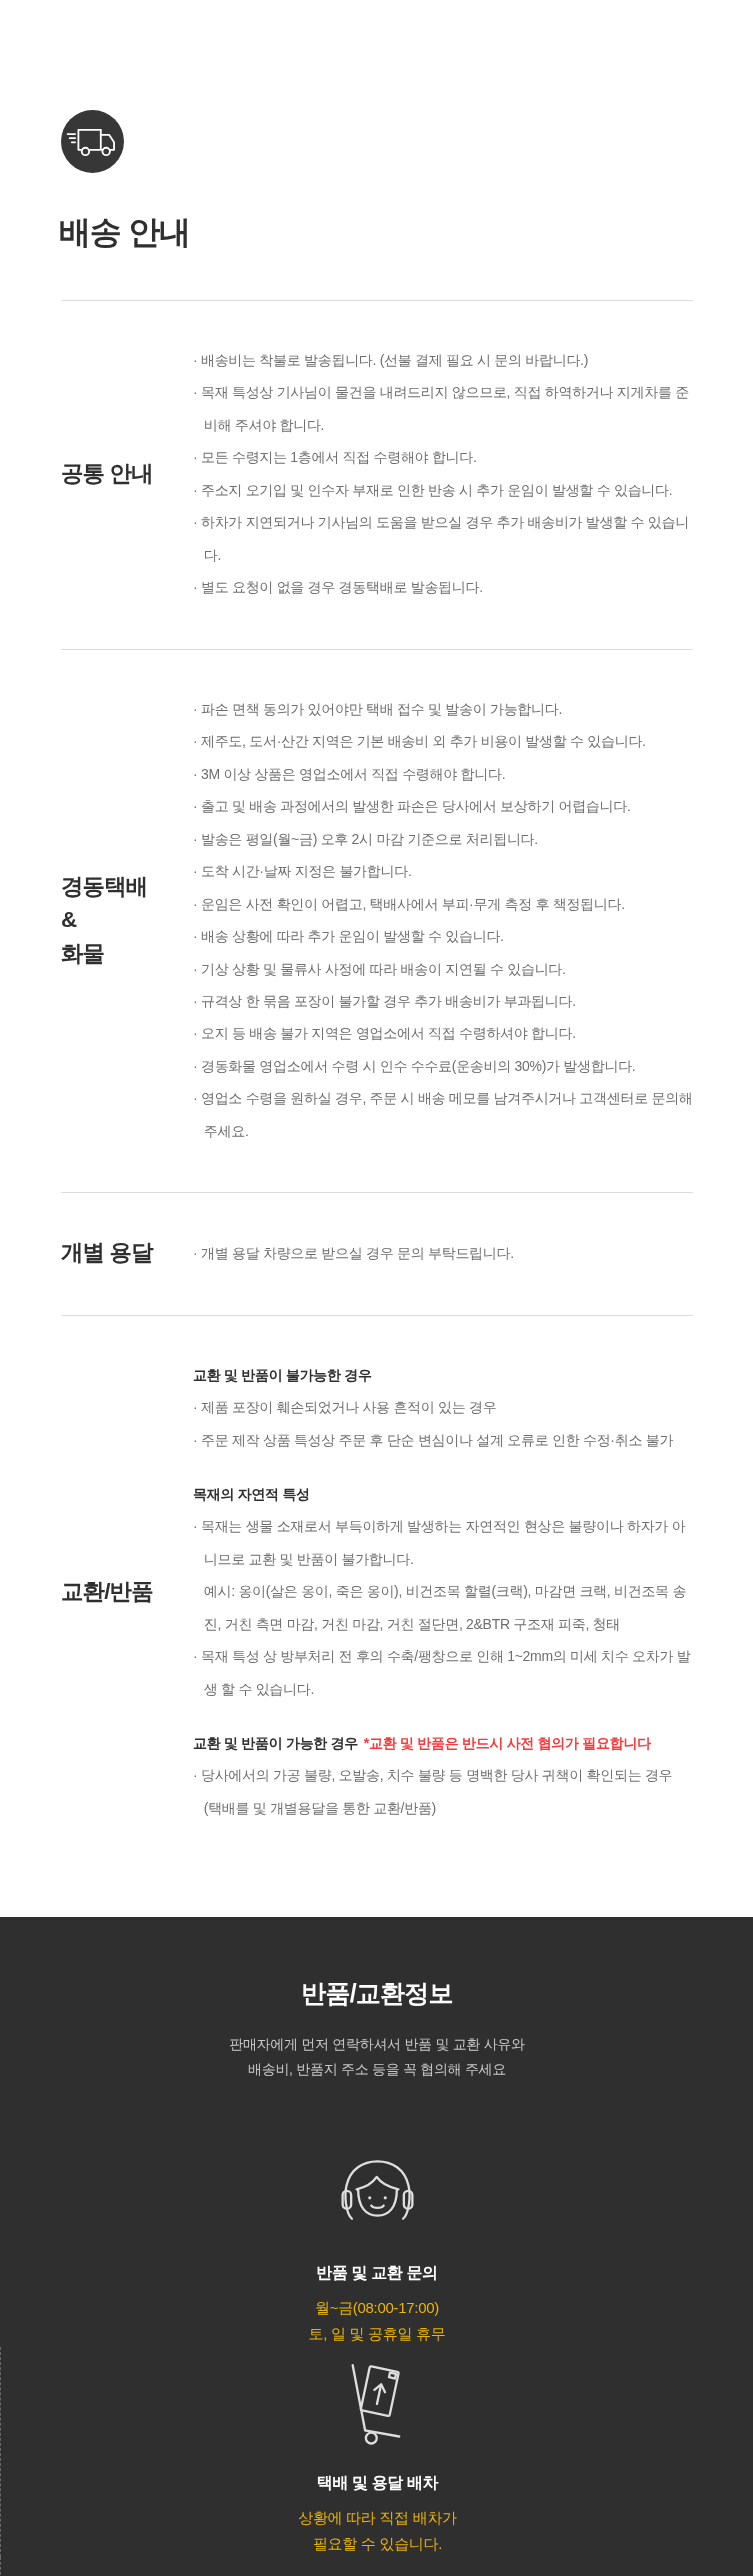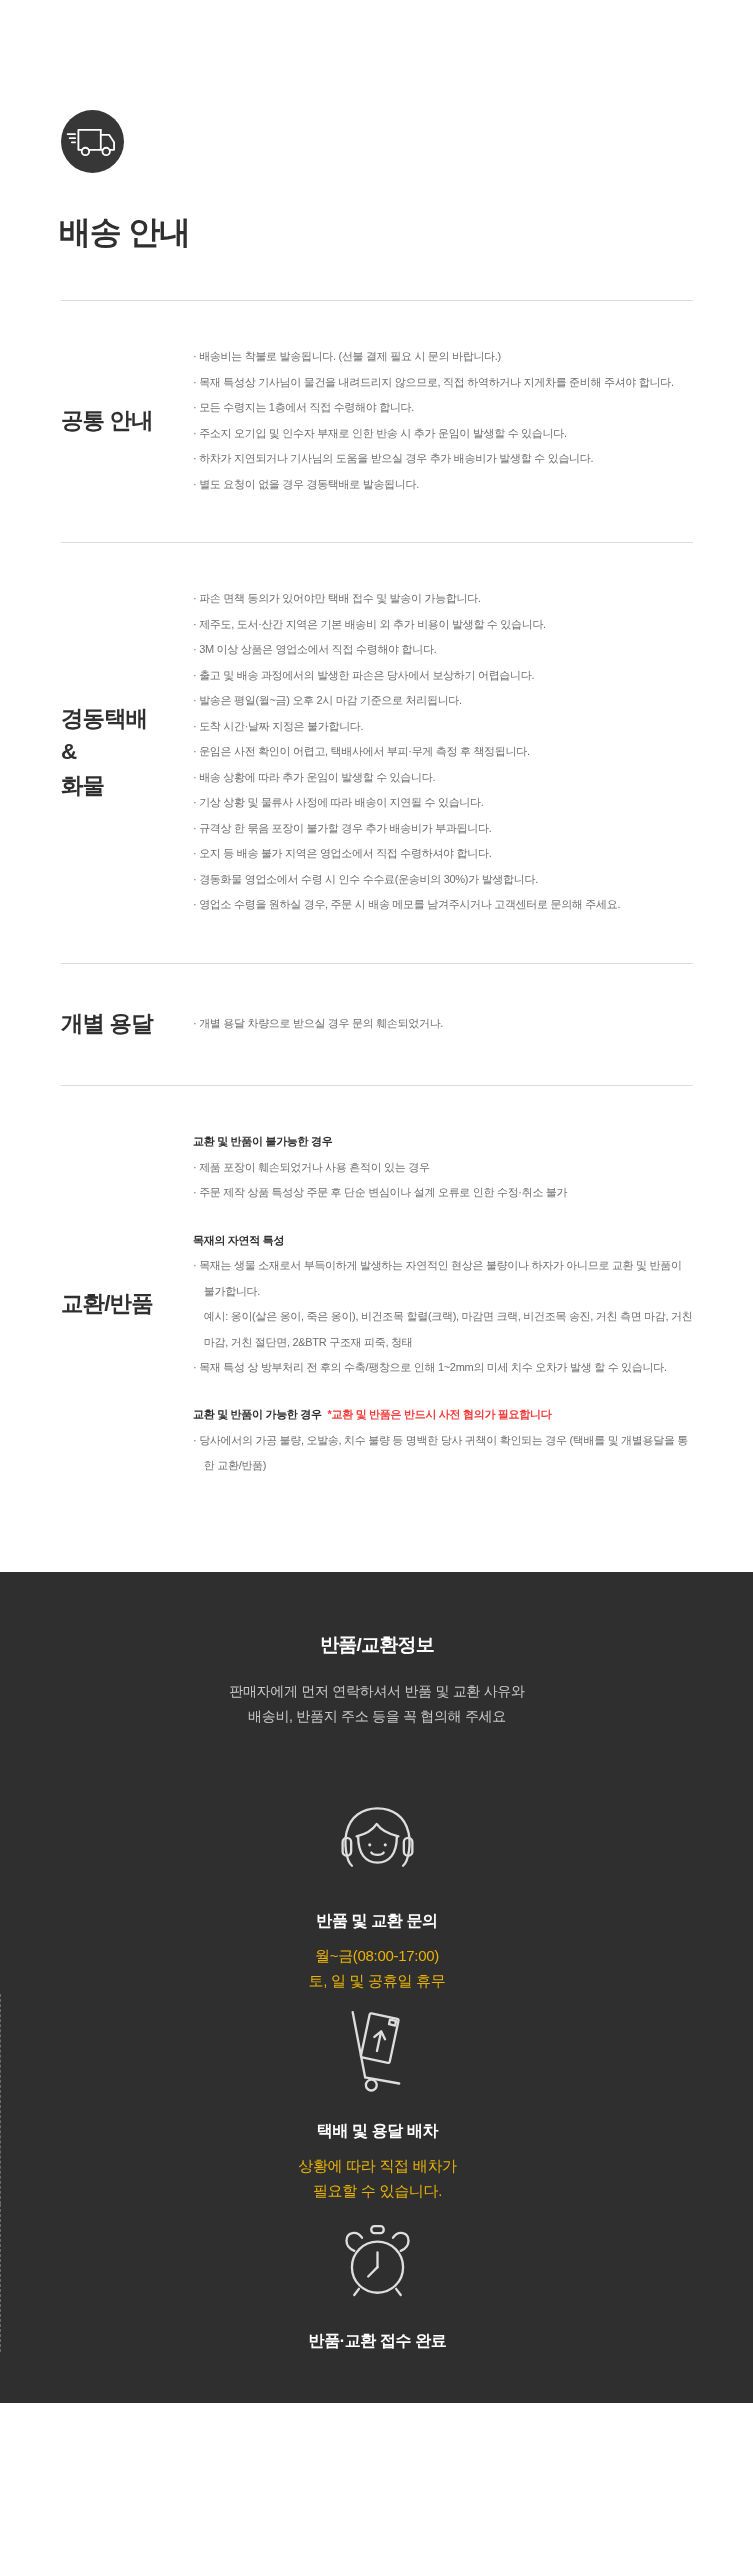--- a/index.html
+++ b/index.html
@@ -41,21 +41,21 @@
     padding:43px 61px 0 61px;
     gap:12px;
   }
   .sec-label{
     width:120px;flex:none;
     font-size:22.4px;font-weight:bold;letter-spacing:-0.8px;line-height:1.5;
     color:var(--heading-color);
   }
   .sec-body{
     flex:1;max-width:516px;
-    font-size:11px;letter-spacing:-0.3px;
+    font-size:14px;letter-spacing:-0.3px;
     color:var(--body-color);
   }
   .bullet{
     margin:0;line-height:2.32;
     padding-left:10.8px;text-indent:-10.8px;
   }
   .bullet::before{content:"· ";}
   .note{
     margin:0;line-height:2.32;padding-left:10.8px;
   }
@@ -70,21 +70,21 @@
   }
 
   footer.return-info{
     margin-top:93px;
     background:var(--footer-bg);
     text-align:center;
     padding:60px 0 51px 0;
     color:#ffffff;
   }
   .footer-title{
-    margin:0;font-size:19px;font-weight:bold;letter-spacing:-0.8px;color:#ffffff;
+    margin:0;font-size:25px;font-weight:bold;letter-spacing:-0.8px;color:#ffffff;
   }
   .footer-sub{
     margin:21.6px 0 0 0;font-size:14px;line-height:1.78;letter-spacing:-0.3px;color:#c9c9c9;
   }
   .footer-cols{
     display:flex;margin-top:55px;align-items:stretch;flex-direction:column;
   }
   .fcol{flex:1;padding:0 11.6px;}
   .fcol + .fcol{border-left:1.7px dashed #6a6a6a;}
   .fcol-icon{height:105px;display:flex;align-items:flex-end;justify-content:center;}
@@ -151,21 +151,21 @@
       <p class="bullet">경동화물 영업소에서 수령 시 인수 수수료(운송비의 30%)가 발생합니다.</p>
       <p class="bullet">영업소 수령을 원하실 경우, 주문 시 배송 메모를 남겨주시거나 고객센터로 문의해 주세요.</p>
     </div>
   </section>
 
   <hr class="divider">
 
   <section class="info">
     <div class="sec-label">개별 용달</div>
     <div class="sec-body">
-      <p class="bullet">개별 용달 차량으로 받으실 경우 문의 훼손되었거나.</p>
+      <p class="bullet">개별 용달 차량으로 받으실 경우 문의 부탁드립니다.</p>
     </div>
   </section>
 
   <hr class="divider">
 
   <section class="info">
     <div class="sec-label">교환/반품</div>
     <div class="sec-body">
       <p class="subheading">교환 및 반품이 불가능한 경우</p>
       <p class="bullet">제품 포장이 훼손되었거나 사용 흔적이 있는 경우</p>

